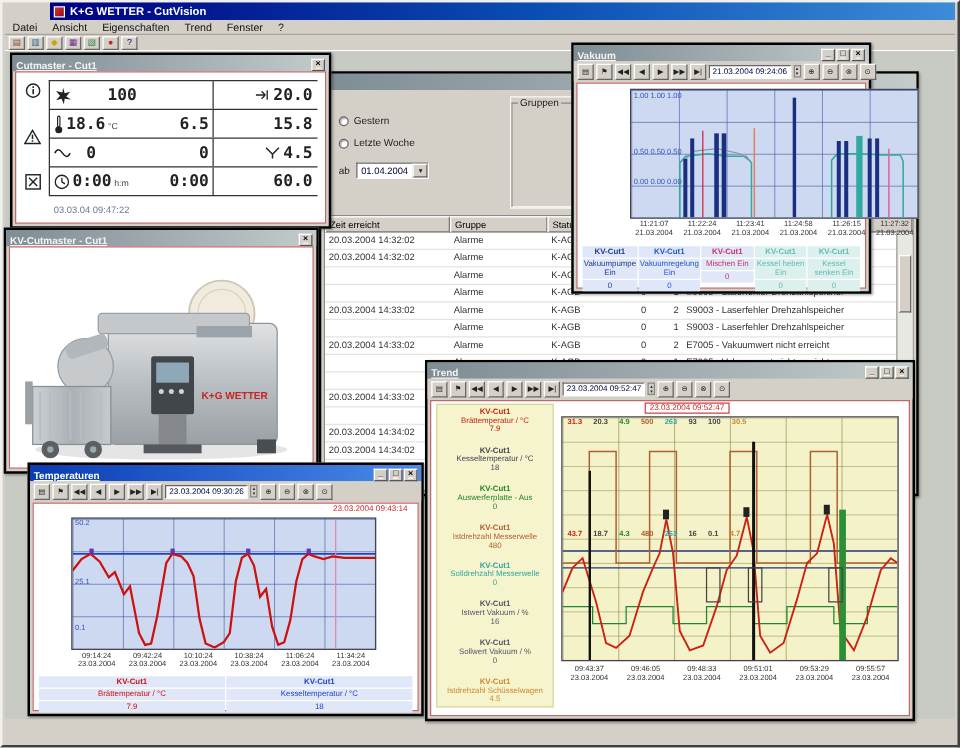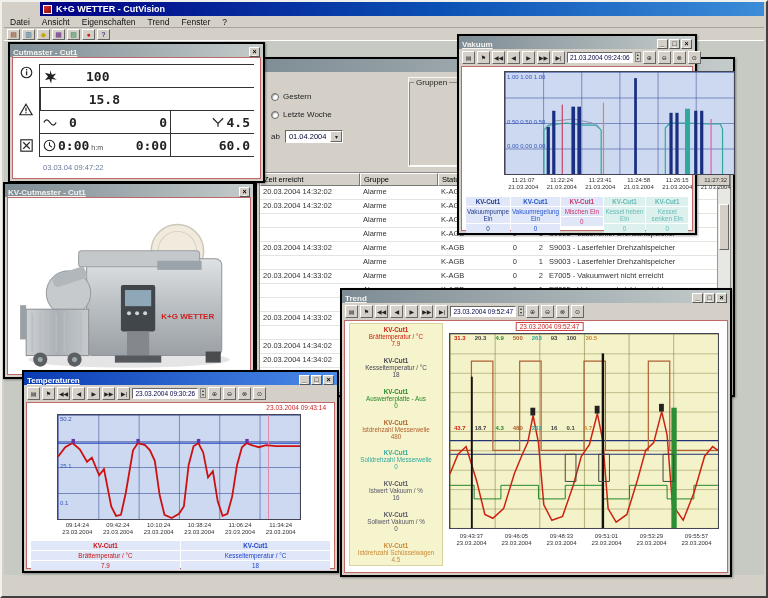--- a/index.html
+++ b/index.html
@@ -464,22 +464,37 @@
           </svg>
       </div>
       <div class="sgrid">
         <div class="srow">
           <div class="sleft">
             <svg class="iconsvg" width="15" height="15" viewBox="0 0 24 24">
                 <path d="M12 2 L14 9 L21 7 L16 13 L22 17 L14 16 L13 23 L10 16 L3 18 L8 12 L3 6 L11 8 Z" fill="#222"></path>
               </svg>
             <span class="bigval" style="margin-left:26px;">100</span>
           </div>
+          <div class="sright">
+            <svg class="iconsvg" width="12" height="10" viewBox="0 0 16 12">
+                <path d="M1 6 L11 6 M11 6 L7 2 M11 6 L7 10 M13 1 L13 11" stroke="#222" stroke-width="1.4" fill="none"></path>
+              </svg>
+            <span class="bigval">20.0</span>
+          </div>
         </div>
         <div class="srow">
+          <div class="sleft">
+            <svg class="iconsvg" width="8" height="15" viewBox="0 0 8 16">
+                <rect x="3" y="1" width="2" height="9" rx="1" fill="none" stroke="#222"></rect>
+                <circle cx="4" cy="12.5" r="3" fill="#222"></circle>
+              </svg>
+            <span class="bigval">18.6</span>
+            <span class="unit">°C</span>
+            <span class="bigval val2">6.5</span>
+          </div>
           <div class="sright">
               <span class="bigval">15.8</span>
             </div>
         </div>
         <div class="srow">
           <div class="sleft">
             <svg class="iconsvg" width="14" height="9" viewBox="0 0 16 10">
                 <path d="M1 5 Q4 -1 8 5 T15 5" fill="none" stroke="#222" stroke-width="1.4"></path>
               </svg>
             <span class="bigval" style="margin-left:10px;">0</span>

